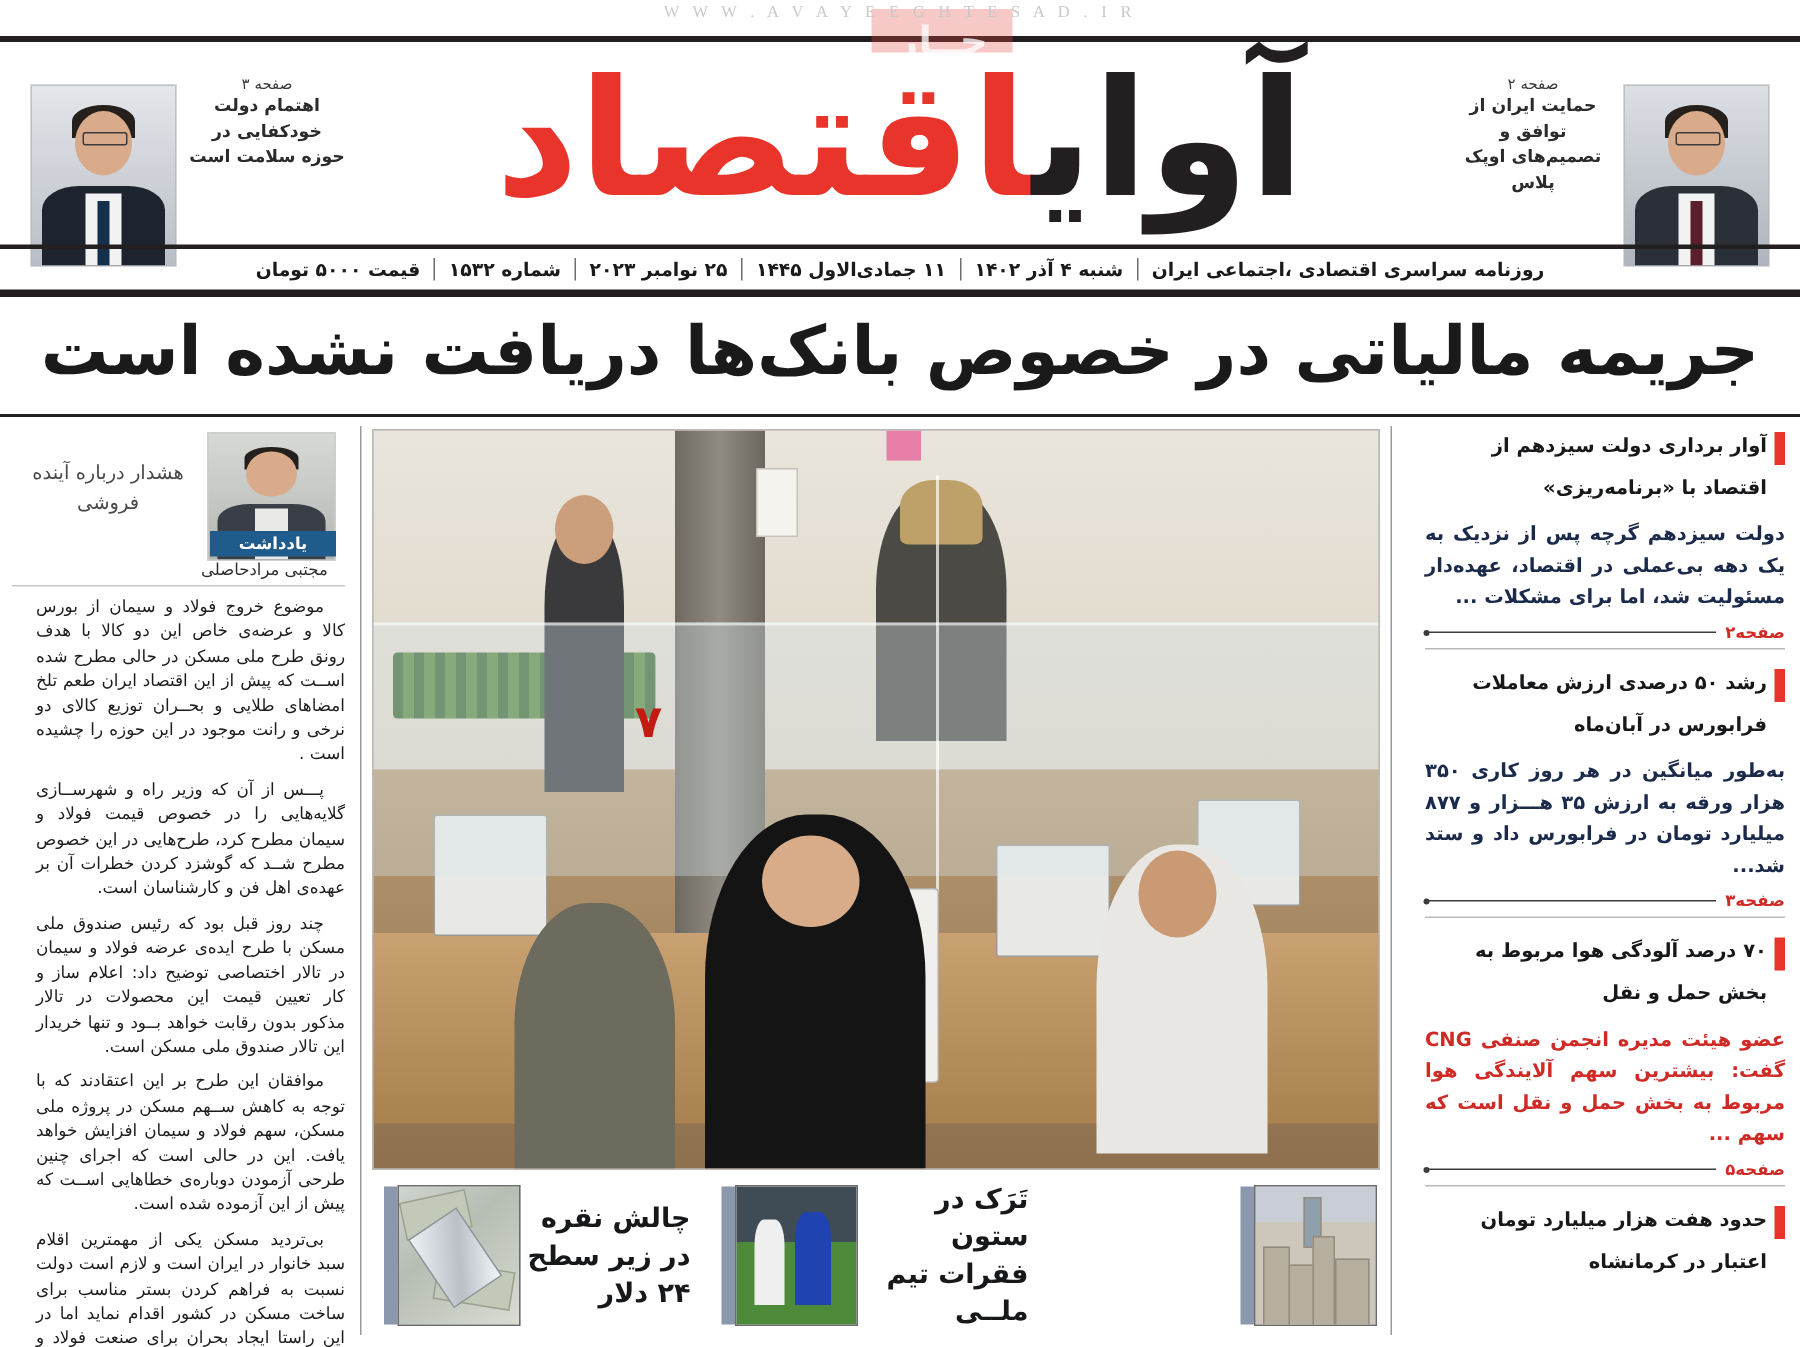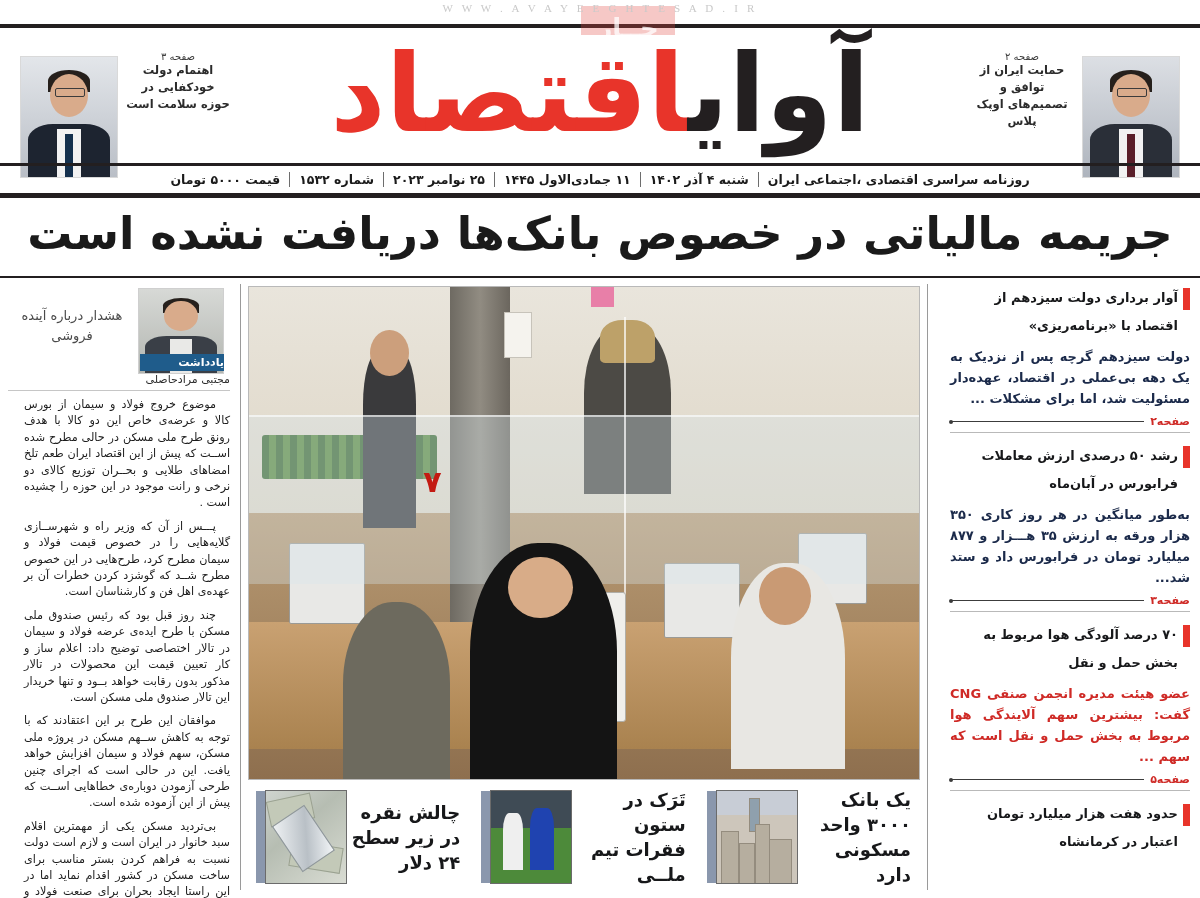--- a/index.html
+++ b/index.html
@@ -212,25 +212,25 @@
   .col-left{position:absolute;left:0;top:0;width:238px;height:610px;padding:0 8px;box-sizing:border-box;}
   .op-head{position:relative;height:104px;}
   .op-photo{position:absolute;right:6px;top:4px;width:84px;height:84px;border:1px solid #cfcfcf;background:#c4c6c2;overflow:hidden;}
   .op-title{
     position:absolute;left:2px;top:22px;width:124px;
     font-size:13px;line-height:20px;color:#4a4a4a;text-align:center;
   }
   .op-badge{
     position:absolute;right:6px;top:70px;width:84px;height:17px;
     background:#1f5c8b;color:#ffffff;font-size:11px;line-height:17px;
-    text-align:right;font-weight:bold;
+    text-align:center;font-weight:bold;
   }
   .op-author{
     position:absolute;right:0px;top:89px;width:96px;
-    font-size:11px;color:#2e2e2e;text-align:right;
+    font-size:11px;color:#2e2e2e;text-align:left;
   }
   .op-rule{height:1px;background:#c6c6c6;margin:2px 0 6px 0;}
   .op-body p{
     margin:0 0 7px 16px;
     font-size:11.2px;line-height:16.4px;color:#1c1c1c;
     text-align:justify;text-indent:14px;
   }
 </style>
 </head>
 <body>
@@ -374,21 +374,20 @@
           <div class="bs-person bs-clerk-f">
               <div class="face2"></div>
             </div>
           <div class="bs-seven">۷</div>
         </div>
       </div>
 
       <div class="bottom-row">
 
         <div class="bt">
-          <div class="cap">یک بانک ۳۰۰۰ واحد مسکونی دارد</div>
           <div class="thumb">
             <div class="th-city">
               <i class="tw"></i>
                 <i class="t1"></i>
                 <i class="t2"></i>
                 <i class="t3"></i>
                 <i class="t4"></i>
             </div>
           </div>
           <div class="bar"></div>

